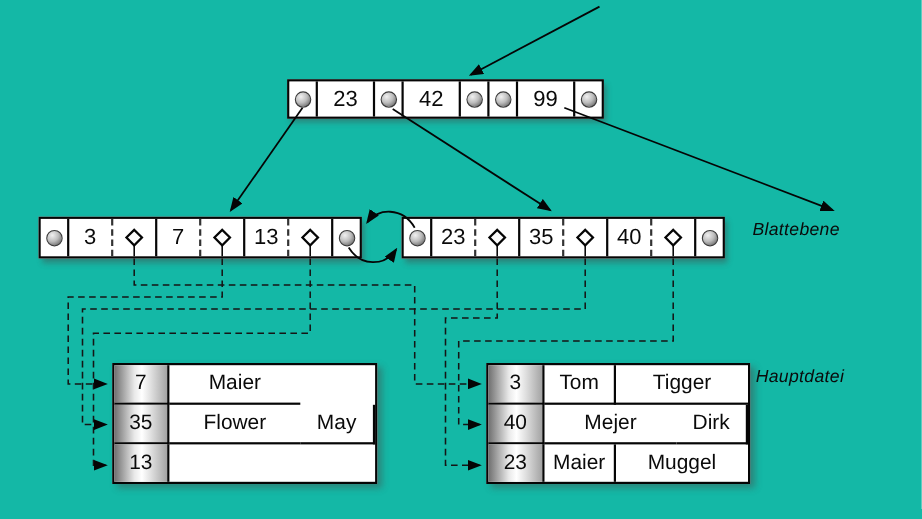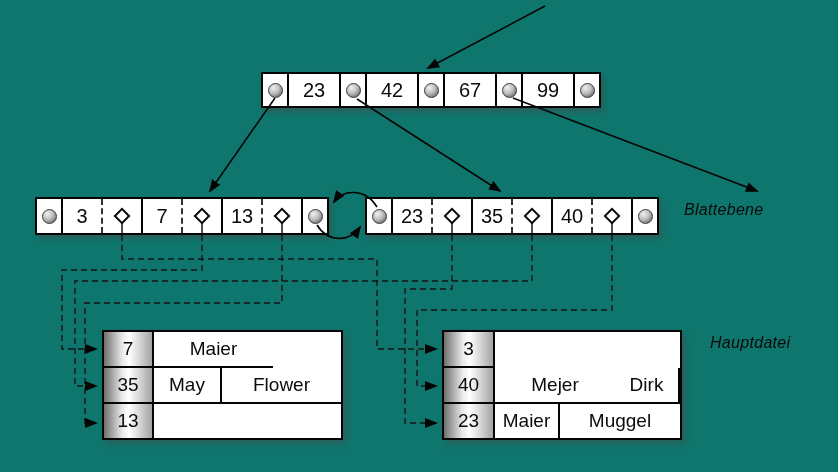--- a/index.html
+++ b/index.html
@@ -1,16 +1,16 @@
 <!DOCTYPE html>
 <html><head>
 <meta charset="utf-8">
 <style>
   html,body{margin:0;padding:0;background:#f4f4f4;}
-  .canvas{position:relative;width:838px;height:472px;background:#0f766e;overflow:hidden;
+  .canvas{position:relative;width:838px;height:472px;background:#14b8a6;overflow:hidden;
           font-family:"Liberation Sans","DejaVu Sans",sans-serif;color:#0a0a0a;}
 
   
   .node{position:absolute;display:flex;align-items:stretch;background:#fff;
         border:2px solid #050505;box-shadow:3px 4px 5px rgba(70,70,70,0.45);}
   .cell{display:flex;align-items:center;justify-content:center;}
   .br-s{border-right:2px solid #050505;}
   .br-d{border-right:2px dashed #333;}
   .c-ptr{width:24px;}
   #rootNode{left:261px;top:72px;height:32px;}
@@ -35,21 +35,21 @@
          border-right:2px solid #050505;border-bottom:2px solid #050505;}
   .tcell.last-c{border-right:none;}
   .trow.last-r .tcell{border-bottom:none;}
   .tcell.keycol{background:linear-gradient(90deg,#6f6f6f 0%,#e9e9e9 38%,#ffffff 52%,#dedede 70%,#a3a3a3 100%);}
   #tableLeft .w0{width:48px}#tableLeft .w1{width:66px}#tableLeft .w2{width:119px}
   #tableRight .w0{width:49px}#tableRight .w1{width:63px}#tableRight .w2{width:120px}
 
   
   .lvl-label{position:absolute;font-style:italic;font-weight:400;font-size:16px;letter-spacing:0.3px;}
   #labelLeaf{left:684px;top:201px;}
-  #labelMain{left:710px;top:334px;}
+  #labelMain{left:687px;top:334px;}
 
   
   svg.wires{position:absolute;left:0;top:0;width:838px;height:472px;pointer-events:none;}
   .solidline{fill:none;stroke:#050505;stroke-width:1.6px;}
   .dashline{fill:none;stroke:#151515;stroke-width:1.4px;stroke-dasharray:6 4;}
   .stem{stroke:#050505;stroke-width:1.4px;}
 </style>
 </head>
 <body>
 
@@ -60,21 +60,20 @@
         <span class="dot"></span>
       </div>
       <div class="cell c-key br-s">23</div>
       <div class="cell c-ptr br-s">
         <span class="dot"></span>
       </div>
       <div class="cell c-key br-s">42</div>
       <div class="cell c-ptr br-s">
         <span class="dot"></span>
       </div>
-      <div class="cell c-key br-s">67</div>
       <div class="cell c-ptr br-s">
         <span class="dot"></span>
       </div>
       <div class="cell c-key br-s">99</div>
       <div class="cell c-ptr ">
         <span class="dot"></span>
       </div>
     </div>
 
   <div class="node leaf" id="leafLeft">
@@ -121,30 +120,32 @@
   <div class="lvl-label" id="labelLeaf">Blattebene</div>
   <div class="lvl-label" id="labelMain">Hauptdatei</div>
 
   <div class="dtable" id="tableLeft">
       <div class="trow">
         <div class="tcell w0 keycol">7</div>
         <div class="tcell w2 last-c">Maier</div>
       </div>
       <div class="trow">
         <div class="tcell w0 keycol">35</div>
+        <div class="tcell w2 last-c">Flower</div>
         <div class="tcell w1">May</div>
-        <div class="tcell w2 last-c">Flower</div>
       </div>
       <div class="trow last-r">
         <div class="tcell w0 keycol">13</div>
       </div>
     </div>
   <div class="dtable" id="tableRight">
       <div class="trow">
         <div class="tcell w0 keycol">3</div>
+        <div class="tcell w1">Tom</div>
+        <div class="tcell w2 last-c">Tigger</div>
       </div>
       <div class="trow">
         <div class="tcell w0 keycol">40</div>
         <div class="tcell w2 last-c">Mejer</div>
         <div class="tcell w1">Dirk</div>
       </div>
       <div class="trow last-r">
         <div class="tcell w0 keycol">23</div>
         <div class="tcell w1">Maier</div>
         <div class="tcell w2 last-c">Muggel</div>

